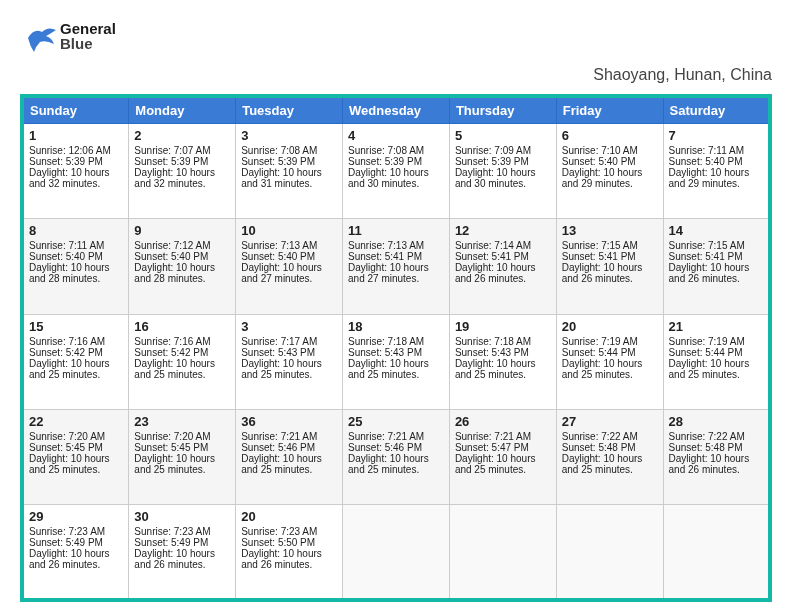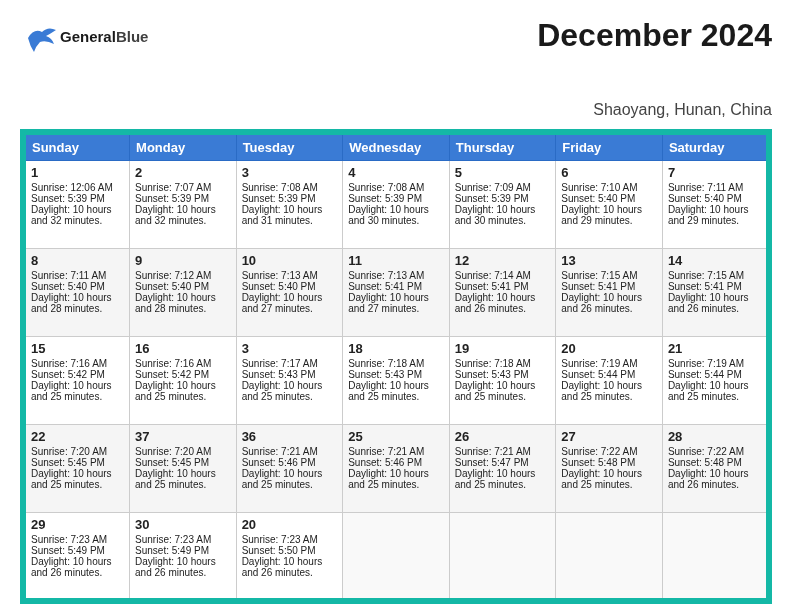--- a/index.html
+++ b/index.html
@@ -33,21 +33,21 @@
       line-height: 1.1;
     }
     .title-block h2 {
       font-size: 16px;
       font-weight: normal;
       color: #444;
       margin-top: 48px;
     }
     .calendar {
       flex: 1;
-      border: 6px solid #14b8a6;
+      border: 4px solid #14b8a6;
       border-collapse: collapse;
       width: 100%;
       table-layout: fixed;
     }
     .calendar th {
       background-color: #3a7bd5;
       color: #fff;
       font-size: 13px;
       font-weight: bold;
       text-align: left;
@@ -80,21 +80,21 @@
       align-items: center;
       gap: 4px;
     }
     .logo-icon {
       display: inline-block;
       width: 36px;
       height: 36px;
     }
     .logo-words {
       display: flex;
-      flex-direction: row;
+      flex-direction: column;
       line-height: 1;
     }
     .logo-general {
       font-size: 15px;
       font-weight: bold;
       color: #1a1a1a;
     }
     .logo-blue {
       font-size: 15px;
       font-weight: bold;
@@ -112,21 +112,20 @@
 
           <path d="M8,20 Q14,10 22,14 Q28,8 36,12 Q30,16 26,18 Q32,20 34,26 Q26,22 20,24 Q16,28 14,34 Q10,28 8,20 Z" fill="#3a7bd5"></path>
         </svg>
       </div>
       <div class="logo-words">
         <span class="logo-general">General</span>
         <span class="logo-blue">Blue</span>
       </div>
     </div>
     <div class="title-block">
-      <h1>December 2024</h1>
       <h2>Shaoyang, Hunan, China</h2>
     </div>
   </div>
 
   <table class="calendar">
     <thead>
       <tr>
       <th>Sunday</th>
           <th>Monday</th>
           <th>Tuesday</th>
@@ -270,21 +269,21 @@
       </td>
         </tr>
         <tr>
           <td>
         <span class="day-num">22</span>
         <span>Sunrise: 7:20 AM</span><br>
         <span>Sunset: 5:45 PM</span><br>
         <span>Daylight: 10 hours and 25 minutes.</span>
       </td>
           <td>
-        <span class="day-num">37</span>
+        <span class="day-num">23</span>
         <span>Sunrise: 7:20 AM</span><br>
         <span>Sunset: 5:45 PM</span><br>
         <span>Daylight: 10 hours and 25 minutes.</span>
       </td>
           <td>
         <span class="day-num">36</span>
         <span>Sunrise: 7:21 AM</span><br>
         <span>Sunset: 5:46 PM</span><br>
         <span>Daylight: 10 hours and 25 minutes.</span>
       </td>

